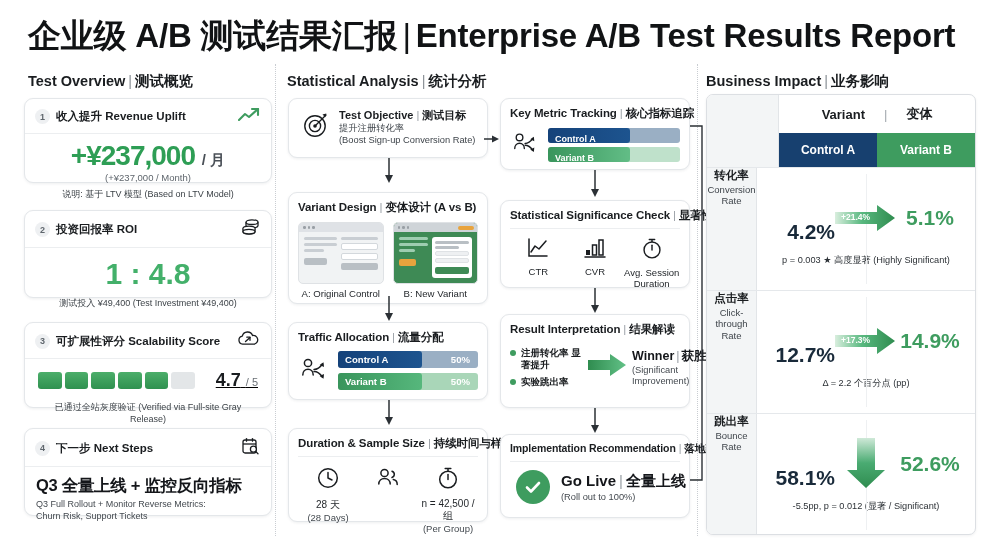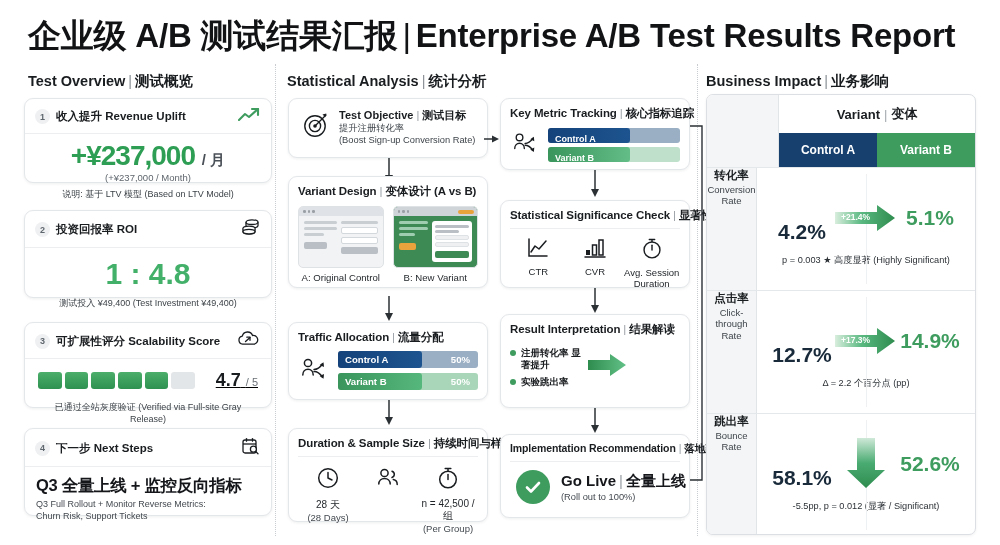--- a/index.html
+++ b/index.html
@@ -174,38 +174,38 @@
 
   
   .tbl {
     position: absolute; left: 706px; top: 94px; width: 270px; height: 441px;
     border: 1px solid #dcdfe3; border-radius: 7px; background: #fff; overflow: hidden;
     box-shadow: 0 1px 3px rgba(16,24,40,.06);
   }
   .tbl .hdr1 { display: flex; height: 38px; }
   .tbl .hcorner { width: 72px; background: #f3f5f6; border-right: 1px solid #e2e5e8; }
   .tbl .hvar { flex: 1; display: flex; align-items: center; justify-content: center;
-               font-size: 13px; font-weight: bold; color: #1a1d20; }
+               font-size: 13px; font-weight: bold; color: #1a1d20; gap: 15px; }
   .tbl .hvar .bar { font-weight: 400; color: #a2a8ae; padding: 0 4px; }
   .tbl .hdr2 { display: flex; height: 34px; }
   .tbl .hdr2 .hcorner { width: 72px; background: #f3f5f6; border-right: 1px solid #e2e5e8; }
   .tbl .hA, .tbl .hB { flex: 1; display: flex; align-items: center; justify-content: center;
                         font-size: 12px; font-weight: bold; color: #fff; }
   .tbl .hA { background: #17406f; }
   .tbl .hB { background: #3e9c5f; }
   .trowdata { display: flex; border-top: 1px solid #e5e8eb; height: 123px; }
   .trowdata .rl {
     width: 72px; background: #f3f5f6; border-right: 1px solid #e2e5e8;
     display: flex; flex-direction: column; align-items: center; text-align: center;
   }
   .trowdata .rl .cn { font-size: 11.5px; font-weight: bold; color: #1a1d20; }
   .trowdata .rl .en { font-size: 9.5px; color: #3f454b; line-height: 1.2; margin-top: 1px; }
   .trowdata .rv { flex: 1; display: flex; flex-direction: column; justify-content: center; position: relative; }
   .valrow { display: flex; align-items: center; justify-content: space-between; padding: 0 12px; }
-  .valA { font-size: 21px; font-weight: bold; color: #192a3a; width: 66px; text-align: center; margin-top: 28px; }
+  .valA { font-size: 21px; font-weight: bold; color: #192a3a; width: 66px; text-align: right; margin-top: 28px; }
   .valB { font-size: 21px; font-weight: bold; color: #3e9c5f; width: 66px; text-align: center; }
   .midarrow { position: relative; width: 62px; height: 34px; }
   .deltabadge {
     position: absolute; left: 6px; top: 11px; font-size: 8.5px; font-weight: bold; color: #fff; z-index: 2;
   }
   .footnote { text-align: center; font-size: 9.2px; color: #2b3035; margin-top: 10px; padding: 0 6px; }
   .colsplit { position: absolute; left: 50%; top: 6px; bottom: 6px; border-left: 1px solid #eef0f2; }
 </style>
 </head>
 <body>
@@ -341,21 +341,21 @@
         <div class="s">提升注册转化率</div>
         <div class="s">(Boost Sign-up Conversion Rate)</div>
       </div>
     </div>
   </div>
   <svg class="arrow" style="left:382px;top:158px;" width="14" height="26">
       <line x1="7" y1="0" x2="7" y2="18" stroke="#2b3035" stroke-width="1.5"></line>
       <polygon points="7,25 3,17 11,17" fill="#2b3035"></polygon>
     </svg>
 
-  <div class="card flowcard" style="left:288px;top:176px;width:200px;height:112px;">
+  <div class="card flowcard" style="left:288px;top:192px;width:200px;height:112px;">
     <div class="card-title">
       <span>Variant Design</span><span class="bar">|</span><span>变体设计  (A vs B)</span>
     </div>
     <div class="mockrow">
       <div class="mockcol">
         <div class="mock mockA">
           <div class="bar1">
               <span class="dot"></span>
               <span class="dot"></span>
               <span class="dot"></span>
@@ -586,20 +586,27 @@
         <svg width="40" height="30" viewBox="0 0 40 30">
           <defs>
               <linearGradient id="gr1" x1="0" y1="0" x2="1" y2="0">
                 <stop offset="0" stop-color="#2f8c4f"></stop>
                 <stop offset="1" stop-color="#62c187"></stop>
               </linearGradient>
             </defs>
           <polygon points="0,10 22,10 22,4 38,15 22,26 22,20 0,20" fill="url(#gr1)"></polygon>
         </svg>
       </span>
+      <div class="winner">
+        <div class="w1">
+          <span>Winner</span><span class="bar">|</span><span>获胜</span>
+        </div>
+        <div class="w2">(Significant</div>
+        <div class="w2">Improvement)</div>
+      </div>
     </div>
   </div>
   <svg class="arrow" style="left:588px;top:408px;" width="14" height="26">
       <line x1="7" y1="0" x2="7" y2="18" stroke="#2b3035" stroke-width="1.5"></line>
       <polygon points="7,25 3,17 11,17" fill="#2b3035"></polygon>
     </svg>
 
   <div class="card flowcard" style="left:500px;top:434px;width:190px;height:84px;">
     <div class="card-title" style="font-size:10.5px;">
       <span>Implementation Recommendation</span><span class="bar">|</span><span>落地建议</span>

